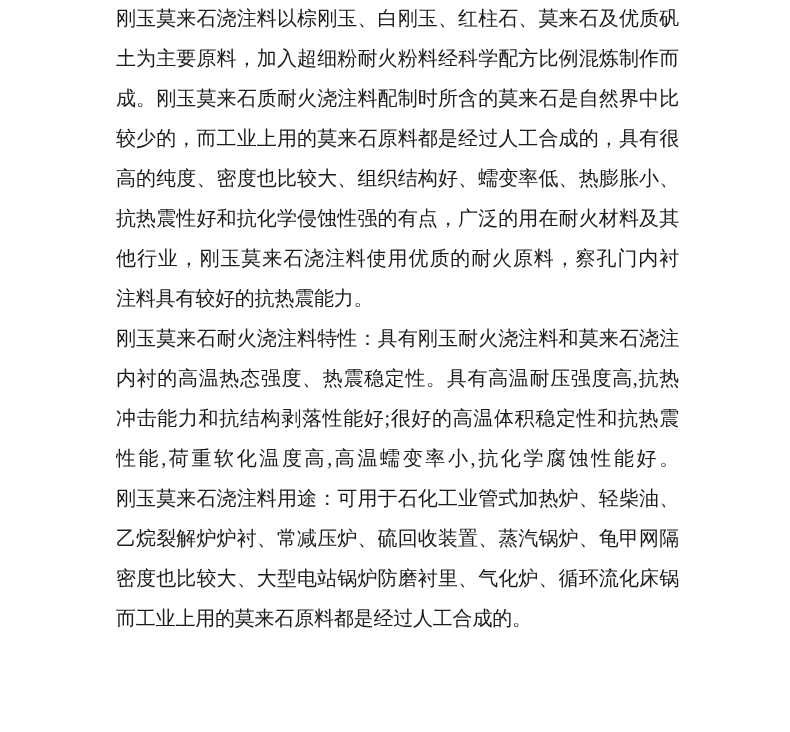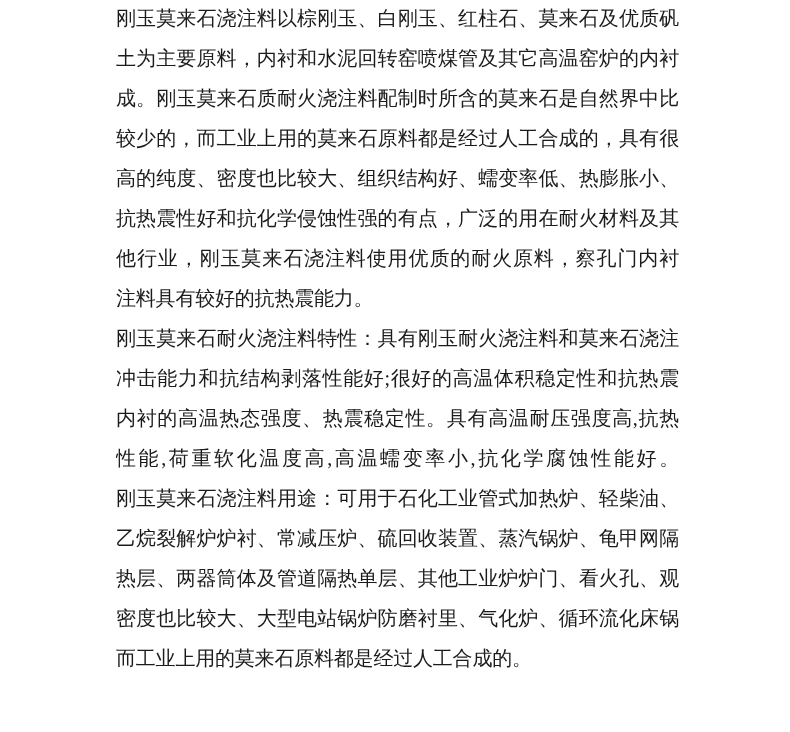--- a/index.html
+++ b/index.html
@@ -44,35 +44,34 @@
     text-align-last: justify;
   }
 </style>
 </head>
 <body style="background: rgb(255, 255, 255);">
 
 <main class="page">
   <article class="text-block" id="text-block" style="color: rgb(27, 27, 27);">
       <div class="paragraph">
         <div class="line fill">刚玉莫来石浇注料以棕刚玉、白刚玉、红柱石、莫来石及优质矾</div>
-        <div class="line fill">土为主要原料，内衬和水泥回转窑喷煤管及其它高温窑炉的内衬</div>
+        <div class="line fill">土为主要原料，加入超细粉耐火粉料经科学配方比例混炼制作而</div>
         <div class="line fill">成。刚玉莫来石质耐火浇注料配制时所含的莫来石是自然界中比</div>
         <div class="line fill">较少的，而工业上用的莫来石原料都是经过人工合成的，具有很</div>
         <div class="line fill">高的纯度、密度也比较大、组织结构好、蠕变率低、热膨胀小、</div>
         <div class="line fill">抗热震性好和抗化学侵蚀性强的有点，广泛的用在耐火材料及其</div>
         <div class="line fill">他行业，刚玉莫来石浇注料使用优质的耐火原料，察孔门内衬</div>
         <div class="line">注料具有较好的抗热震能力。</div>
       </div>
       <div class="paragraph">
         <div class="line fill">刚玉莫来石耐火浇注料特性：具有刚玉耐火浇注料和莫来石浇注</div>
+        <div class="line fill">内衬的高温热态强度、热震稳定性。具有高温耐压强度高,抗热</div>
         <div class="line fill">冲击能力和抗结构剥落性能好;很好的高温体积稳定性和抗热震</div>
-        <div class="line fill">内衬的高温热态强度、热震稳定性。具有高温耐压强度高,抗热</div>
         <div class="line fill">性能,荷重软化温度高,高温蠕变率小,抗化学腐蚀性能好。</div>
       </div>
       <div class="paragraph">
         <div class="line fill">刚玉莫来石浇注料用途：可用于石化工业管式加热炉、轻柴油、</div>
         <div class="line fill">乙烷裂解炉炉衬、常减压炉、硫回收装置、蒸汽锅炉、龟甲网隔</div>
-        <div class="line fill">热层、两器筒体及管道隔热单层、其他工业炉炉门、看火孔、观</div>
         <div class="line fill">密度也比较大、大型电站锅炉防磨衬里、气化炉、循环流化床锅炉</div>
         <div class="line">而工业上用的莫来石原料都是经过人工合成的。</div>
       </div>
     </article>
 </main>
 
 </body></html>

